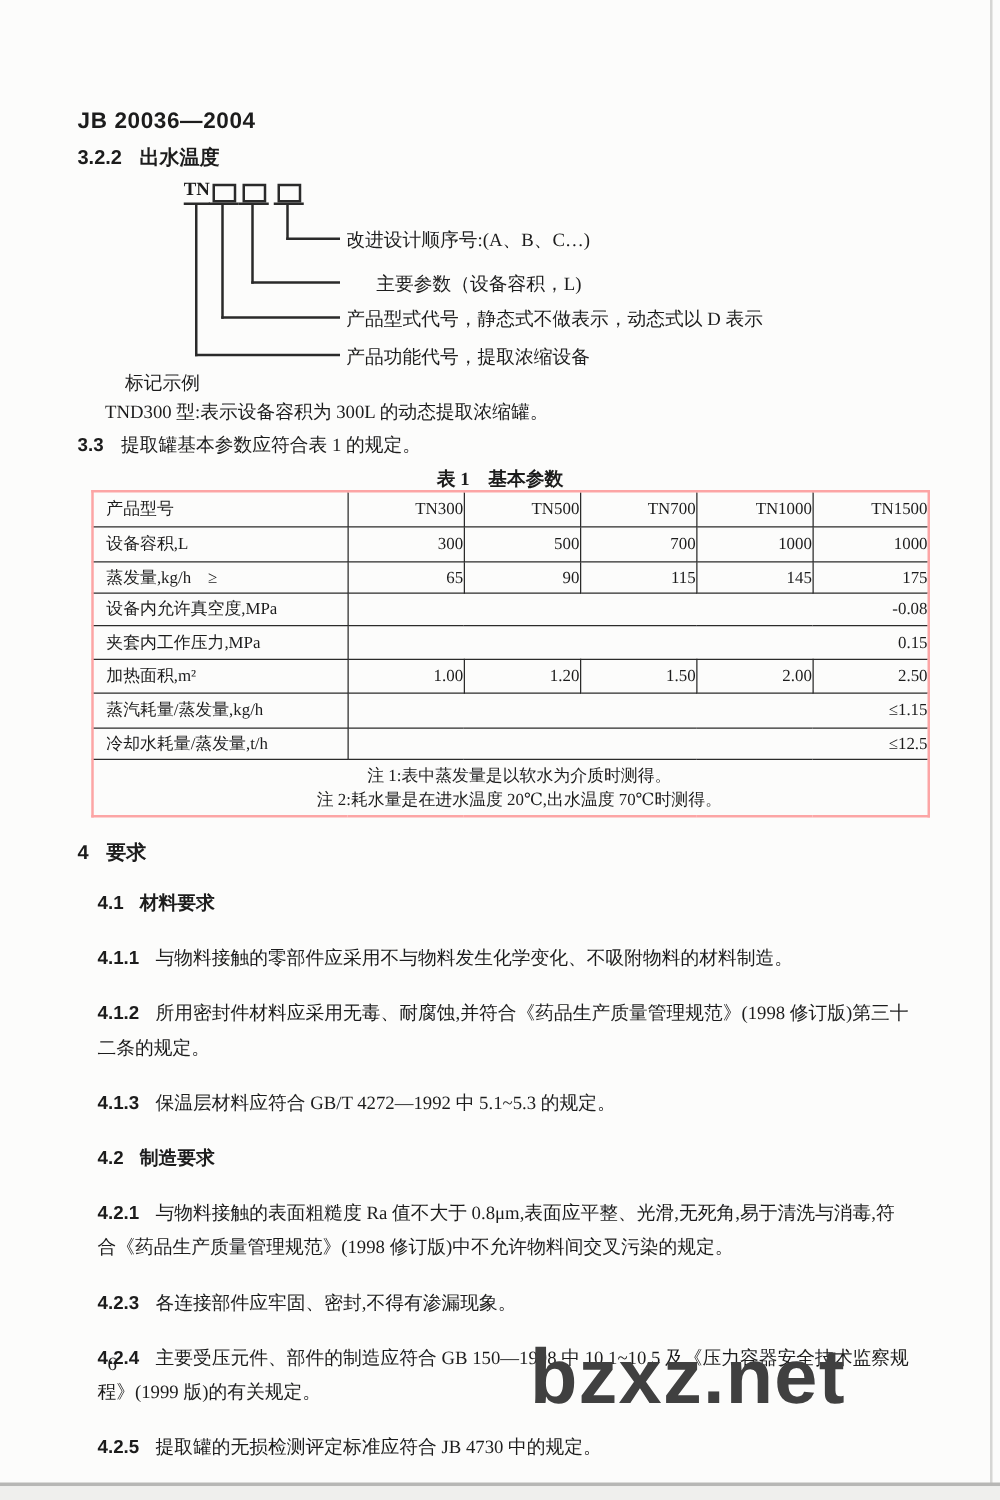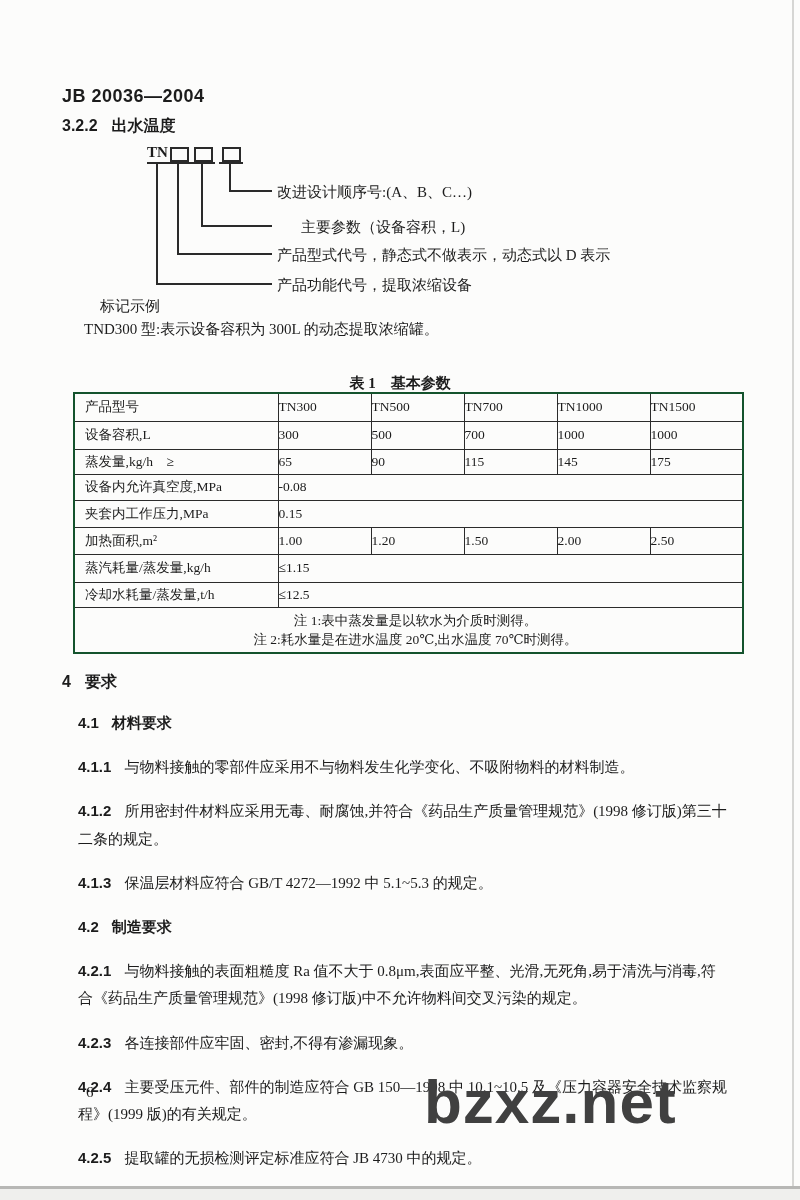--- a/index.html
+++ b/index.html
@@ -24,23 +24,23 @@
   
   #marking-example-label{left:100px;top:297px;font-size:15px;}
   #marking-example-text{left:84px;top:320px;font-size:15px;}
   #s33-line{left:62px;top:347px;font-size:15px;}
 
   
   #table1-title{left:0;top:374px;width:800px;text-align:center;font-size:15px;}
   table{border-collapse:collapse;table-layout:fixed;}
   #basic-table{left:73px;top:392px;width:669px;}
   #basic-table td,#basic-table th{border:1px solid #2b2b2b;font-size:13.5px;font-weight:normal;padding:0;}
-  #basic-table{border:2px solid #14532d;}
+  #basic-table{border:2px solid #fca5a5;}
   #basic-table .lab{text-align:left;padding-left:10px;}
-  #basic-table .val{text-align:left;}
+  #basic-table .val{text-align:right;}
   #basic-table .notes{padding:3px 8px 3px 22px;line-height:19px;text-align:center;}
 
   
   #sec4{left:62px;top:672px;width:684px;}
   #sec4-title{font-size:16px;margin:0 0 16px 0;}
   .req{margin:16px;font-size:15px;line-height:27.2px;}
   .req .rnum{font-family:"Liberation Sans","DejaVu Sans",sans-serif;font-weight:bold;margin-right:13px;}
   .req.heading{font-weight:bold;}
 
   
@@ -83,20 +83,23 @@
 
     <div class="abs dlabel" style="left:277px;top:183px;">改进设计顺序号:(A、B、C…)</div>
     <div class="abs dlabel" style="left:277px;top:218px;margin-left:24px;">主要参数（设备容积，L)</div>
     <div class="abs dlabel" style="left:277px;top:246px;">产品型式代号，静态式不做表示，动态式以 D 表示</div>
     <div class="abs dlabel" style="left:277px;top:276px;">产品功能代号，提取浓缩设备</div>
   </div>
 
   <div class="abs" id="marking-example-label">标记示例</div>
   <div class="abs" id="marking-example-text">TND300 型:表示设备容积为 300L 的动态提取浓缩罐。</div>
 
+  <div class="abs" id="s33-line">
+    <span class="secnum">3.3</span><span>提取罐基本参数应符合表 1 的规定。</span>
+  </div>
 
   <div class="abs b" id="table1-title">表 1　基本参数</div>
 
   <table class="abs" id="basic-table">
     <colgroup>
       <col style="width:204px">
         <col style="width:93px">
         <col style="width:93px">
         <col style="width:93px">
         <col style="width:93px">

